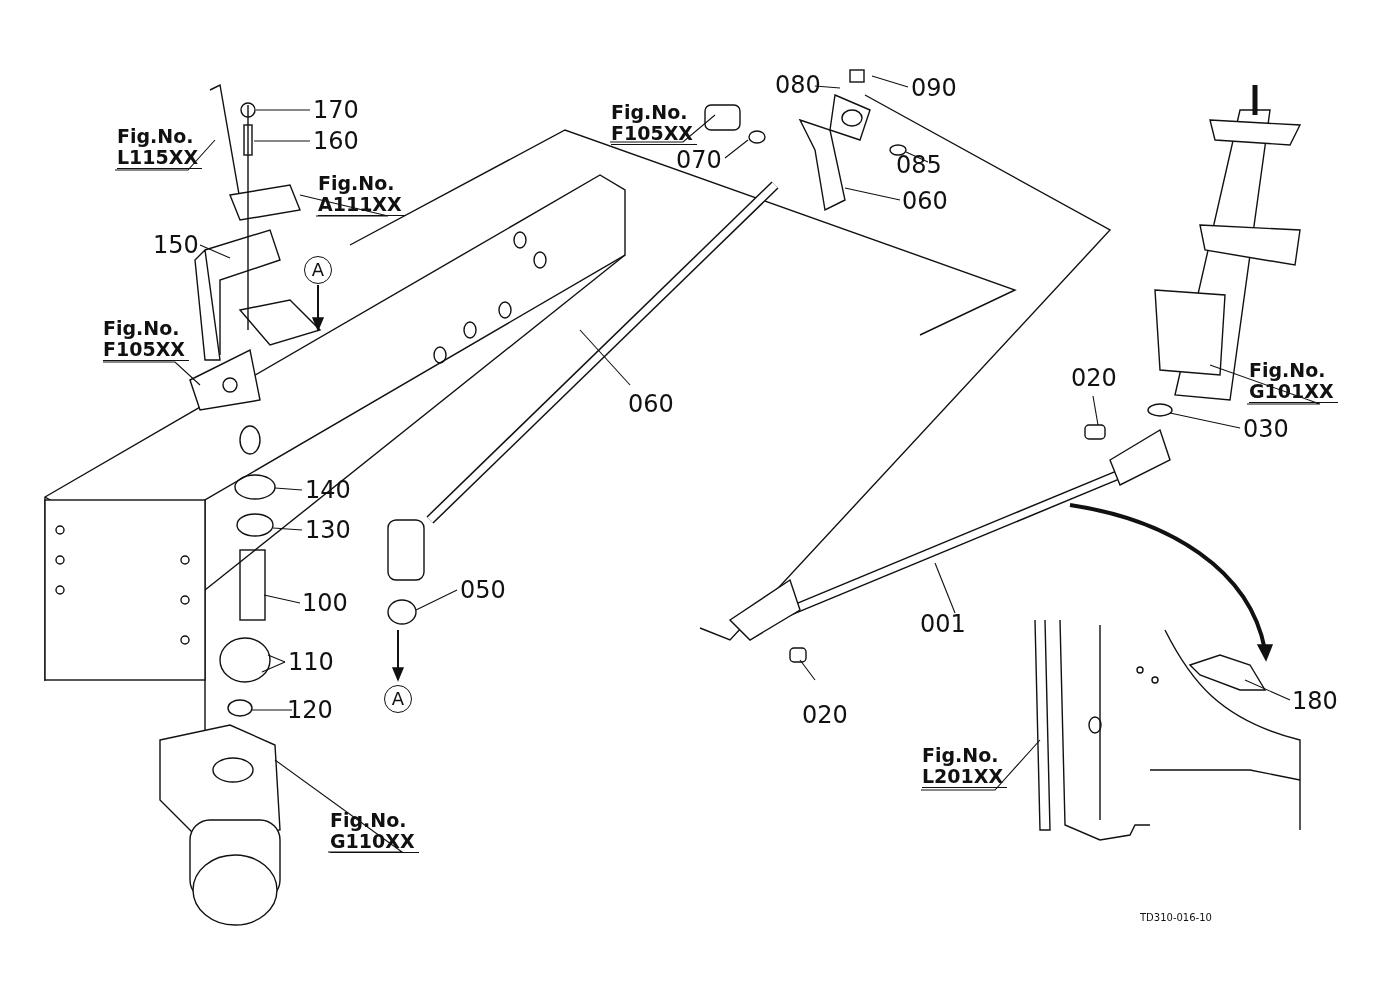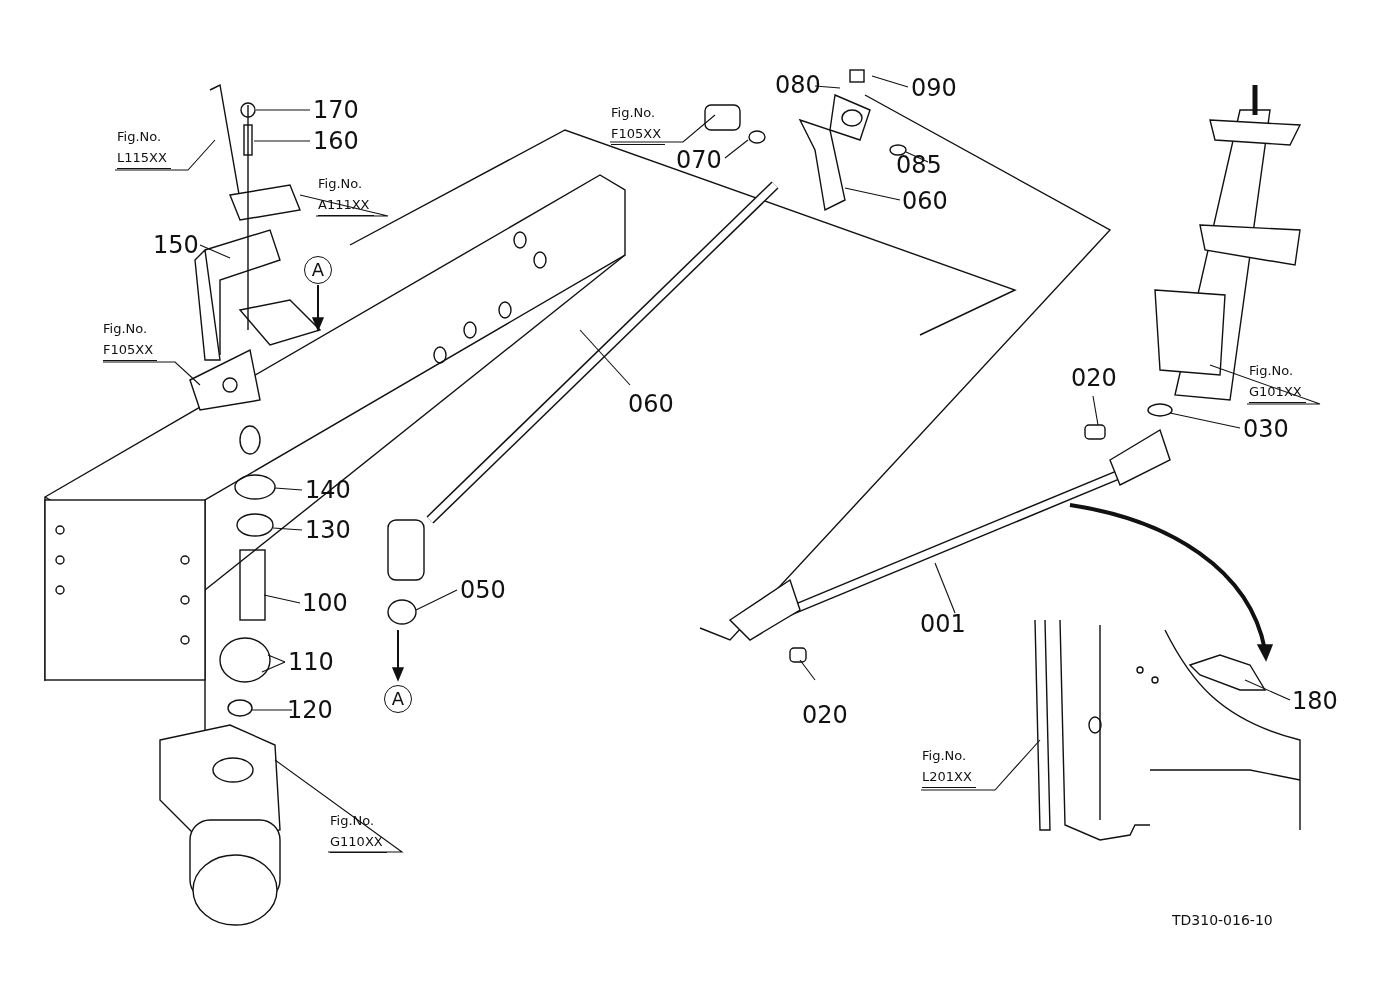--- a/index.html
+++ b/index.html
@@ -1,22 +1,22 @@
 <!DOCTYPE html>
 <html><head>
 <meta charset="utf-8">
 <style>
   html,body{margin:0;padding:0;background:#ffffff;}
   body{width:1379px;height:1001px;position:relative;overflow:hidden;font-family:"DejaVu Sans",sans-serif;color:#111;}
   svg{position:absolute;left:0;top:0;}
   .lbl{position:absolute;font-size:24px;line-height:24px;color:#111;white-space:nowrap;}
-  .fig{position:absolute;font-size:13px;line-height:21px;color:#111;white-space:nowrap;}
+  .fig{position:absolute;font-size:19px;line-height:21px;color:#111;white-space:nowrap;font-weight:bold;}
   .fig .ref{border-bottom:1.5px solid #111;display:inline-block;padding-right:4px;text-align:center;}
   .circ{position:absolute;width:26px;height:26px;border:1.5px solid #111;border-radius:50%;font-size:18px;line-height:26px;text-align:center;}
-  .code{position:absolute;font-size:14px;color:#111;margin-left:32px;}
+  .code{position:absolute;font-size:10px;color:#111;}
 </style>
 </head>
 <body>
 
 <svg width="1379" height="1001" viewBox="0 0 1379 1001" fill="none" stroke="#111" stroke-width="1.4">
 
   <g>
     <polygon points="45,497 600,175 625,190 625,255 205,500 205,590 45,680" fill="#fff"></polygon>
     <polyline points="45,497 205,590 205,900"></polyline>
     <polyline points="205,590 625,255"></polyline>

